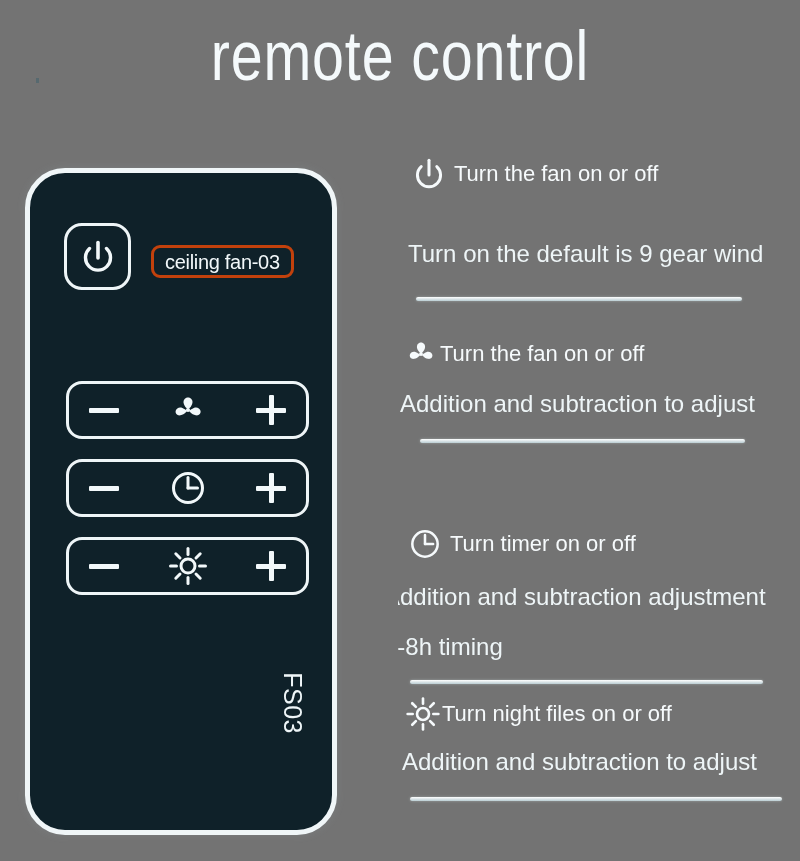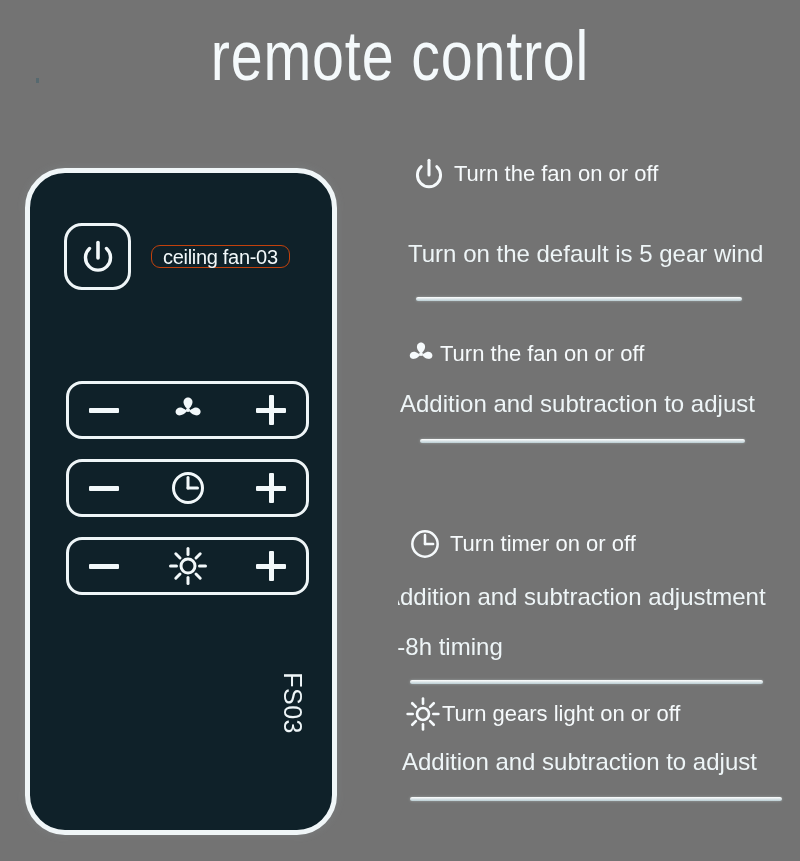--- a/index.html
+++ b/index.html
@@ -55,23 +55,23 @@
     position:absolute;
     left:50%; top:50%;
     width:40px; height:40px;
     transform:translate(-50%,-50%);
   }
 
   
   .model-pill {
     position:absolute;
     left:121px; top:72px;
-    height:23px;
+    height:33px;
     padding:0 11px;
-    border:1px solid #c2410c;
+    border:3px solid #c2410c;
     border-radius:9px;
     display:flex; align-items:center; justify-content:center;
   }
   .model-pill span {
     color:#f2f8fa;
     font-size:20px;
     line-height:20px;
     letter-spacing:-0.3px;
     white-space:nowrap;
   }
@@ -264,21 +264,21 @@
   <div class="info">
 
     <div class="block block-0">
       <div class="head">
         <svg class="head-icon" viewBox="0 0 40 40">
           <path d="M11.8 12.2 a12.2 12.2 0 1 0 16.4 0" fill="none" stroke="#f6fafc" stroke-width="3.1" stroke-linecap="round"></path>
           <line x1="20" y1="5.5" x2="20" y2="21" stroke="#f6fafc" stroke-width="3.2" stroke-linecap="round"></line>
         </svg>
         <span class="head-text">Turn the fan on or off</span>
       </div>
-      <div class="desc">Turn on the default is 5 gear wind</div>
+      <div class="desc">Turn on the default is 9 gear wind</div>
       <div class="divider"></div>
     </div>
 
     <div class="block block-1">
       <div class="head">
         <svg class="head-icon" viewBox="0 0 42 42">
           <g fill="#f6fafc">
             <path d="M21 20.2 C21 20.2 17.5 18.6 16.6 14.1 C16.0 11.0 18.1 8.4 21.0 8.4 C23.9 8.4 26.0 11.0 25.4 14.1 C24.5 18.6 21 20.2 21 20.2 Z"></path>
             <path d="M20.0 22.0 C20.0 22.0 18.0 25.3 13.5 26.3 C10.5 27.0 8.0 24.6 8.7 21.8 C9.4 19.0 12.6 17.7 15.4 19.0 C19.5 20.9 20.0 22.0 20.0 22.0 Z"></path>
             <path d="M22.2 22.0 C22.2 22.0 22.7 20.9 26.8 19.0 C29.6 17.7 32.8 19.0 33.5 21.8 C34.2 24.6 31.7 27.0 28.7 26.3 C24.2 25.3 22.2 22.0 22.2 22.0 Z"></path>
@@ -313,20 +313,20 @@
             <line x1="21" y1="4" x2="21" y2="9.6"></line>
             <line x1="21" y1="32.4" x2="21" y2="38"></line>
             <line x1="4" y1="21" x2="9.6" y2="21"></line>
             <line x1="32.4" y1="21" x2="38" y2="21"></line>
             <line x1="9.1" y1="9.1" x2="13.1" y2="13.1"></line>
             <line x1="28.9" y1="28.9" x2="32.9" y2="32.9"></line>
             <line x1="32.9" y1="9.1" x2="28.9" y2="13.1"></line>
             <line x1="13.1" y1="28.9" x2="9.1" y2="32.9"></line>
           </g>
         </svg>
-        <span class="head-text">Turn gears light on or off</span>
+        <span class="head-text">Turn night files on or off</span>
       </div>
       <div class="desc">Addition and subtraction to adjust</div>
       <div class="divider"></div>
     </div>
 
   </div>
 </div>
 
 </body></html>

